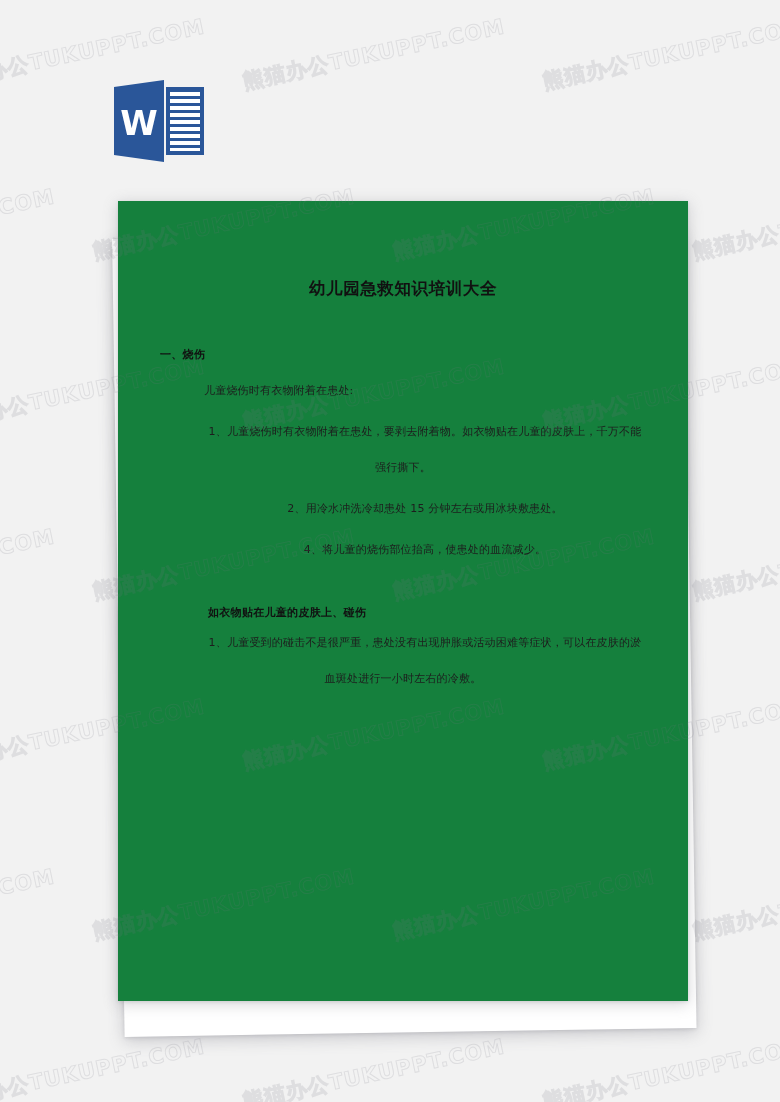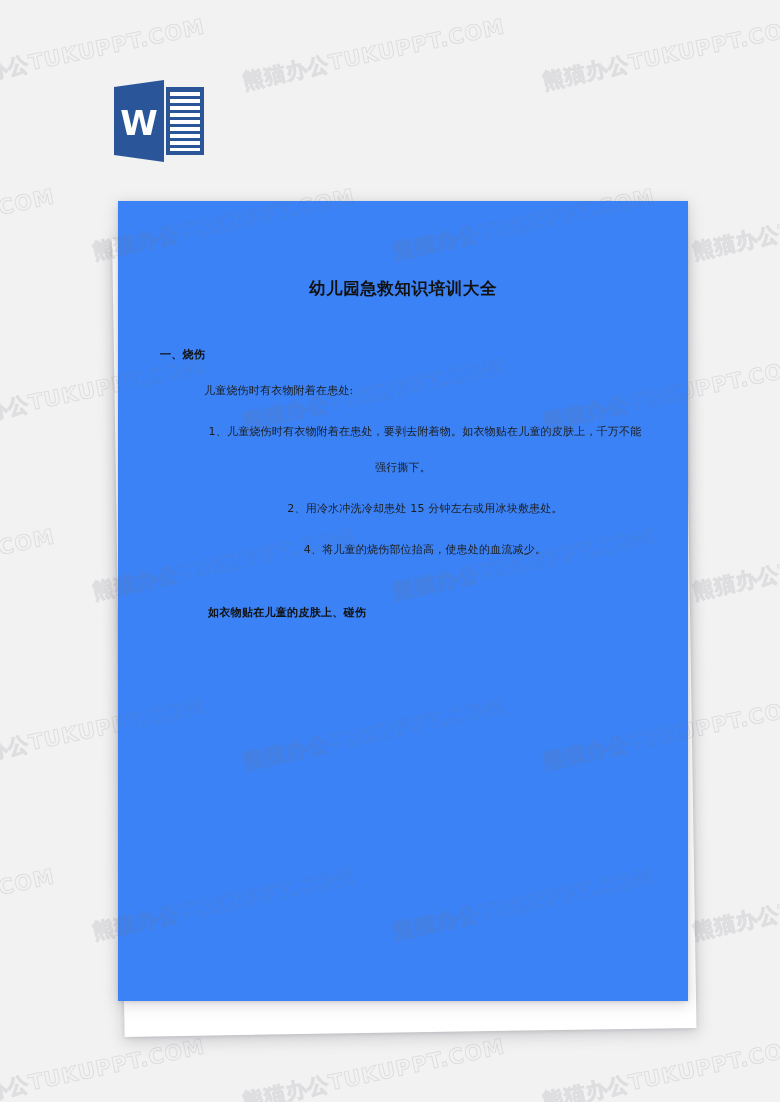--- a/index.html
+++ b/index.html
@@ -87,21 +87,21 @@
                 0 1px 4px rgba(110,110,120,0.22);
   }
 
   
   .paper-front {
     position: absolute;
     left: 118px;
     top: 201px;
     width: 570px;
     height: 800px;
-    background: #3b82f6;
+    background: #15803d;
     box-shadow: 0 3px 14px rgba(110,110,120,0.30),
                 0 1px 3px rgba(110,110,120,0.18);
     overflow: hidden;
   }
 
   .doc-body {
     position: relative;
     padding: 0 42px;
     color: #1d1d1d;
   }
@@ -160,20 +160,21 @@
 
       <p class="para item">2、用冷水冲洗冷却患处 15 分钟左右或用冰块敷患处。</p>
 
 
       <p class="para item">4、将儿童的烧伤部位抬高，使患处的血流减少。</p>
 
 
       <h2 class="sec-heading indented">如衣物贴在儿童的皮肤上、碰伤</h2>
 
 
+      <p class="para item">1、儿童受到的碰击不是很严重，患处没有出现肿胀或活动困难等症状，可以在皮肤的淤血斑处进行一小时左右的冷敷。</p>
 
 
     </div>
   </div>
 </div>
 
 <div class="header">
 
   <div class="brand">
     <svg width="96" height="86" viewBox="0 0 96 86" xmlns="http://www.w3.org/2000/svg">

